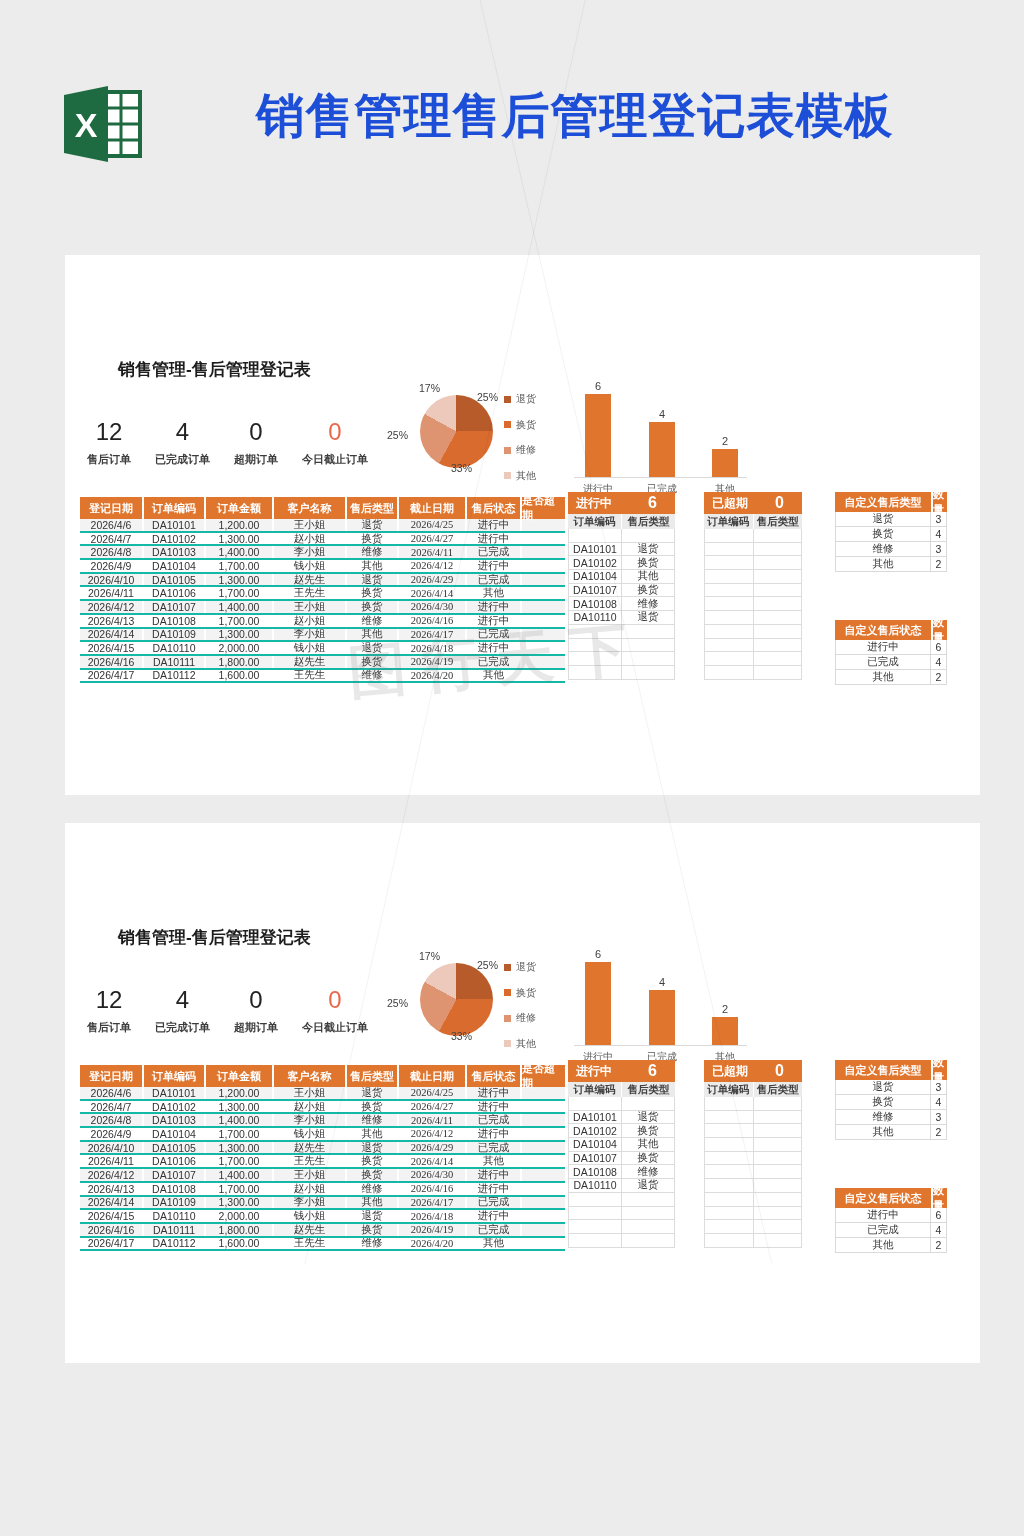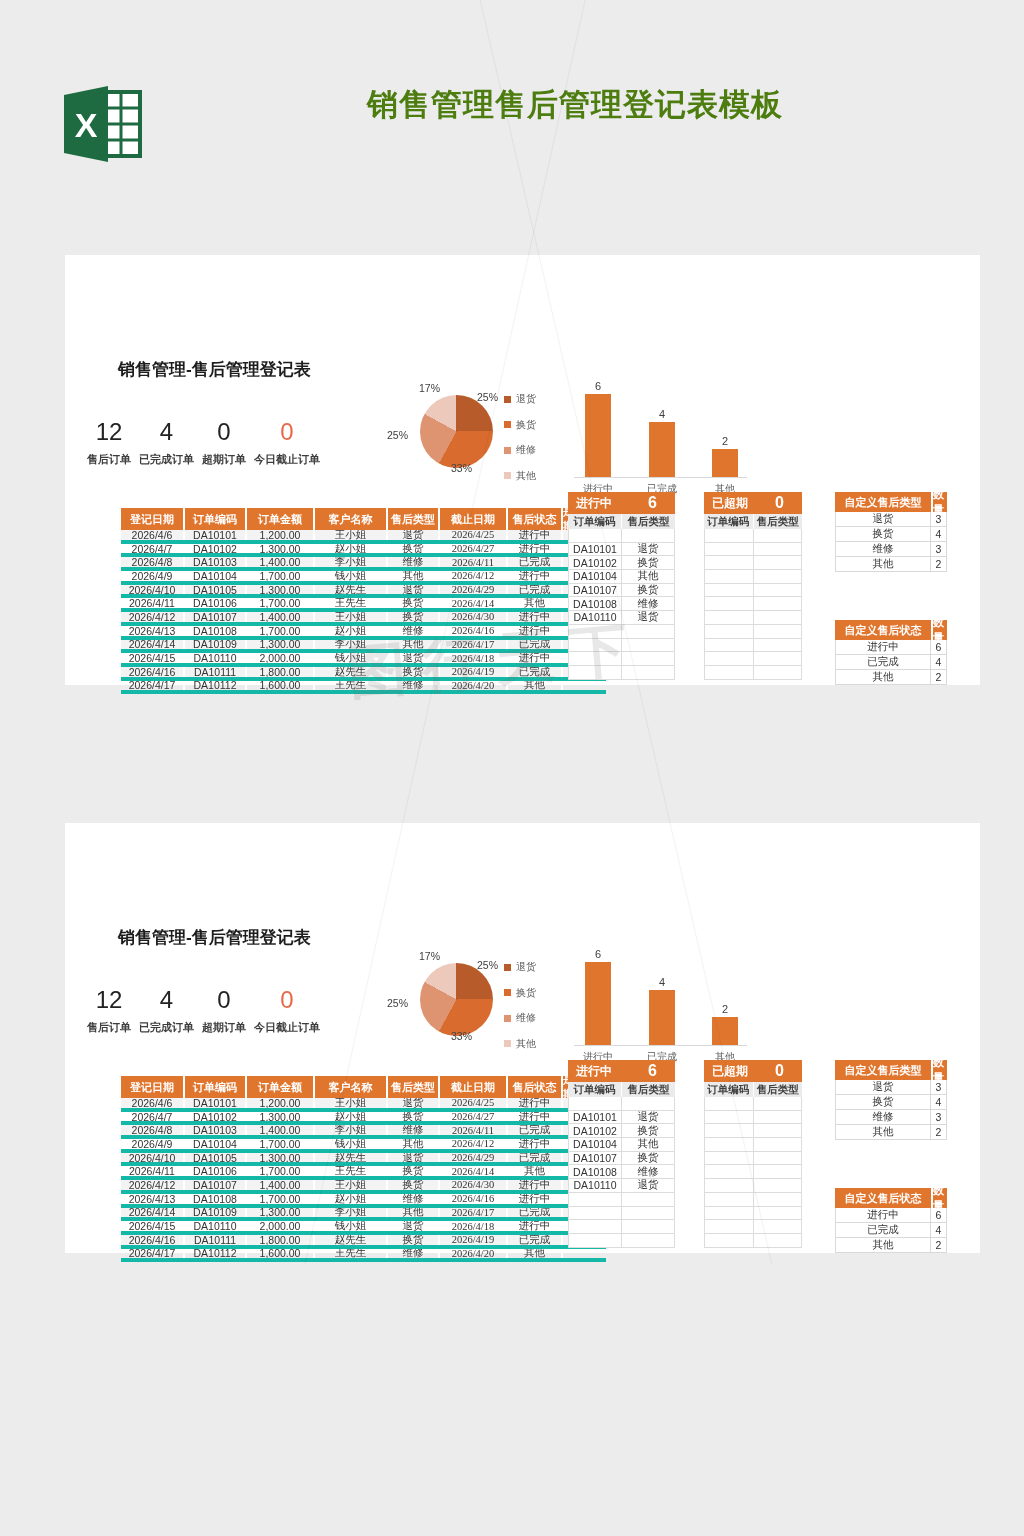--- a/index.html
+++ b/index.html
@@ -3,37 +3,37 @@
 <meta charset="utf-8">
 <style>
   * { margin:0; padding:0; box-sizing:border-box; }
   html,body { width:1024px; height:1536px; }
   body { position:relative; background:#ececec; font-family:"Liberation Sans","DejaVu Sans",sans-serif; overflow:hidden; }
 
   
   .top-header { position:absolute; top:84px; left:0; width:1024px; }
   .xls-logo { position:absolute; left:64px; top:2px; }
   .header-text { margin-left:126px; text-align:center; }
-  .page-title { font-size:31px; font-weight:bold; color:#4d7c0f; letter-spacing:1px; }
+  .page-title { font-size:48px; font-weight:bold; color:#1d4ed8; letter-spacing:1px; }
   .page-subtitle { margin-top:8px; font-size:25px; color:#323232; }
 
   
   .diag-line { position:absolute; width:1px; height:1300px; background:rgba(0,0,0,0.05); z-index:6; }
   .diag-a { left:445px; top:-20px; transform:rotate(12.5deg); }
   .diag-b { left:625px; top:-20px; transform:rotate(-13deg); }
   .wm-text { position:absolute; left:348px; top:622px; z-index:6; font-family:"DejaVu Serif",serif;
              font-size:58px; font-weight:bold; color:rgba(110,110,110,0.16); letter-spacing:16px;
              transform:rotate(-5deg); white-space:nowrap; }
 
   
-  .panel { position:absolute; left:65px; width:915px; height:430px; background:#ffffff; }
+  .panel { position:absolute; left:65px; width:915px; height:540px; background:#ffffff; }
 
   .p-title { position:absolute; left:53px; top:103px; font-size:17px; font-weight:bold; color:#1d1d1d; }
 
-  .stats { position:absolute; left:22px; top:162px; display:flex; gap:8px; text-align:center; }
+  .stats { position:absolute; left:22px; top:162px; display:flex; gap:24px; text-align:center; }
   .stat-v { font-size:24px; color:#222222; line-height:30px; }
   .stat-v.accent { color:#e8694a; }
   .stat-l { margin-top:5px; font-size:11px; font-weight:bold; color:#3d3d3d; }
 
   
   .pie-wrap { position:absolute; left:320px; top:123px; width:190px; height:112px; }
   .pie { position:absolute; left:35px; top:17px; width:73px; height:73px; border-radius:50%; }
   .pie-pct { position:absolute; font-size:10.5px; color:#404040; }
   .pp-17 { left:34px; top:4px; }
   .pp-25a { left:92px; top:13px; }
@@ -46,26 +46,26 @@
 
   
   .barchart { position:absolute; left:505px; top:125px; width:185px; height:120px; }
   .baseline { position:absolute; left:4px; right:8px; bottom:22px; height:1px; background:#d9d9d9; }
   .bcol { position:absolute; bottom:23px; width:26px; text-align:center; }
   .bcol .bar { width:26px; background:#e0762e; margin-top:2px; }
   .bar-v { font-size:11px; color:#404040; margin-bottom:1px; }
   .bar-l { position:absolute; bottom:4px; width:44px; text-align:center; font-size:10px; color:#595959; }
 
   
-  .main-table { position:absolute; left:15px; top:253px; width:485px;margin-left:41px; }
+  .main-table { position:absolute; left:15px; top:242px; width:485px; }
   .thead { display:flex; height:22px; }
   .thead > div { background:#e0762e; color:#ffffff; font-size:11px; font-weight:bold;
                  display:flex; align-items:center; justify-content:center; }
   .thead > div + div { border-left:2px solid #ffffff; }
-  .tr { display:flex; height:13.7px; border-bottom:4px solid #14b8a6; }
+  .tr { display:flex; height:13.7px; border-bottom:2px solid #14b8a6; }
   .tr > div { font-size:10.5px; color:#333333; display:flex; align-items:center; justify-content:center; overflow:hidden; }
   .tr > div + div { border-left:2px solid #ffffff; }
   .tbody .tr:nth-child(odd) { background:#f3f3f3; }
   .c0{width:62px;} .c1{width:62px;} .c2{width:68px;} .c3{width:73px;}
   .c4{width:52px;} .c5{width:68px;font-family:Liberation Serif, serif;} .c6{width:55px;} .c7{width:45px;}
 
   
   .sub-table { position:absolute; top:237px; }
   .sub-ongoing { left:503px; width:107px; }
   .sub-overdue { left:623px; width:114px;padding-left:16px; }

